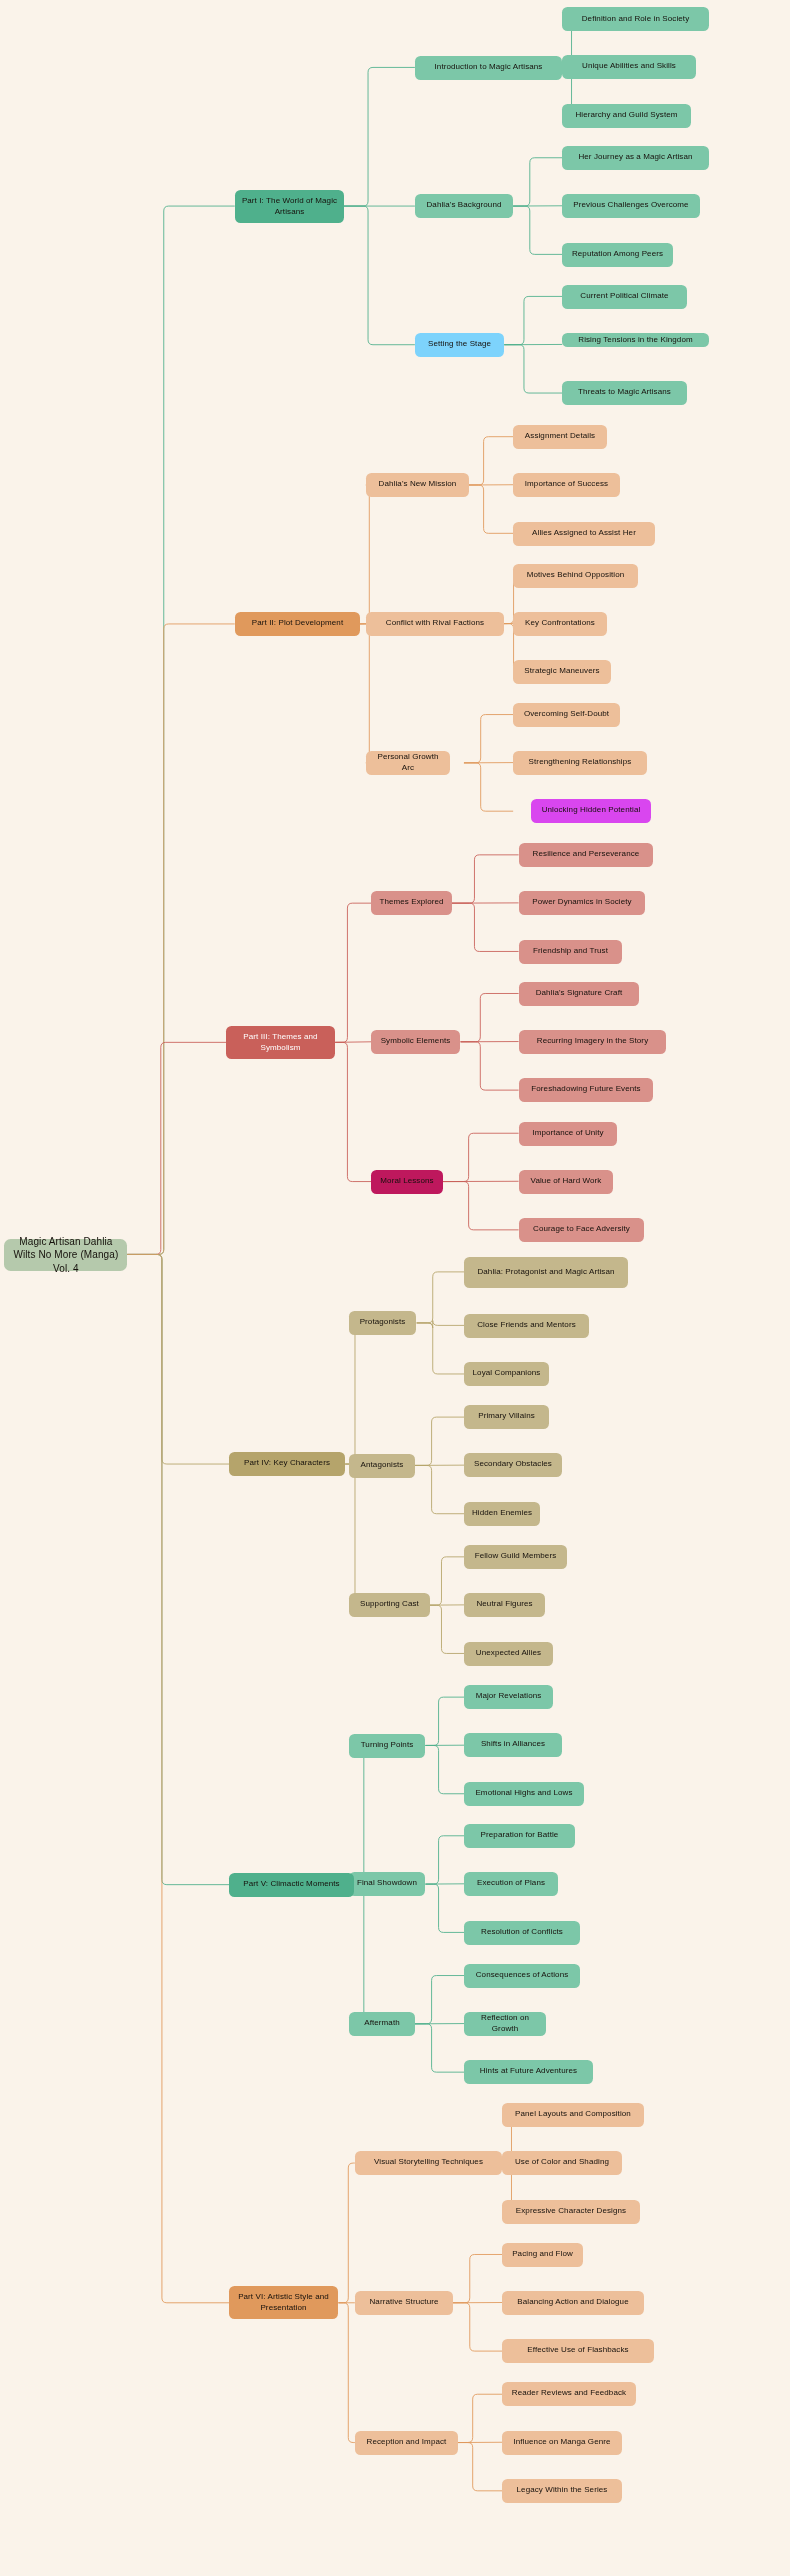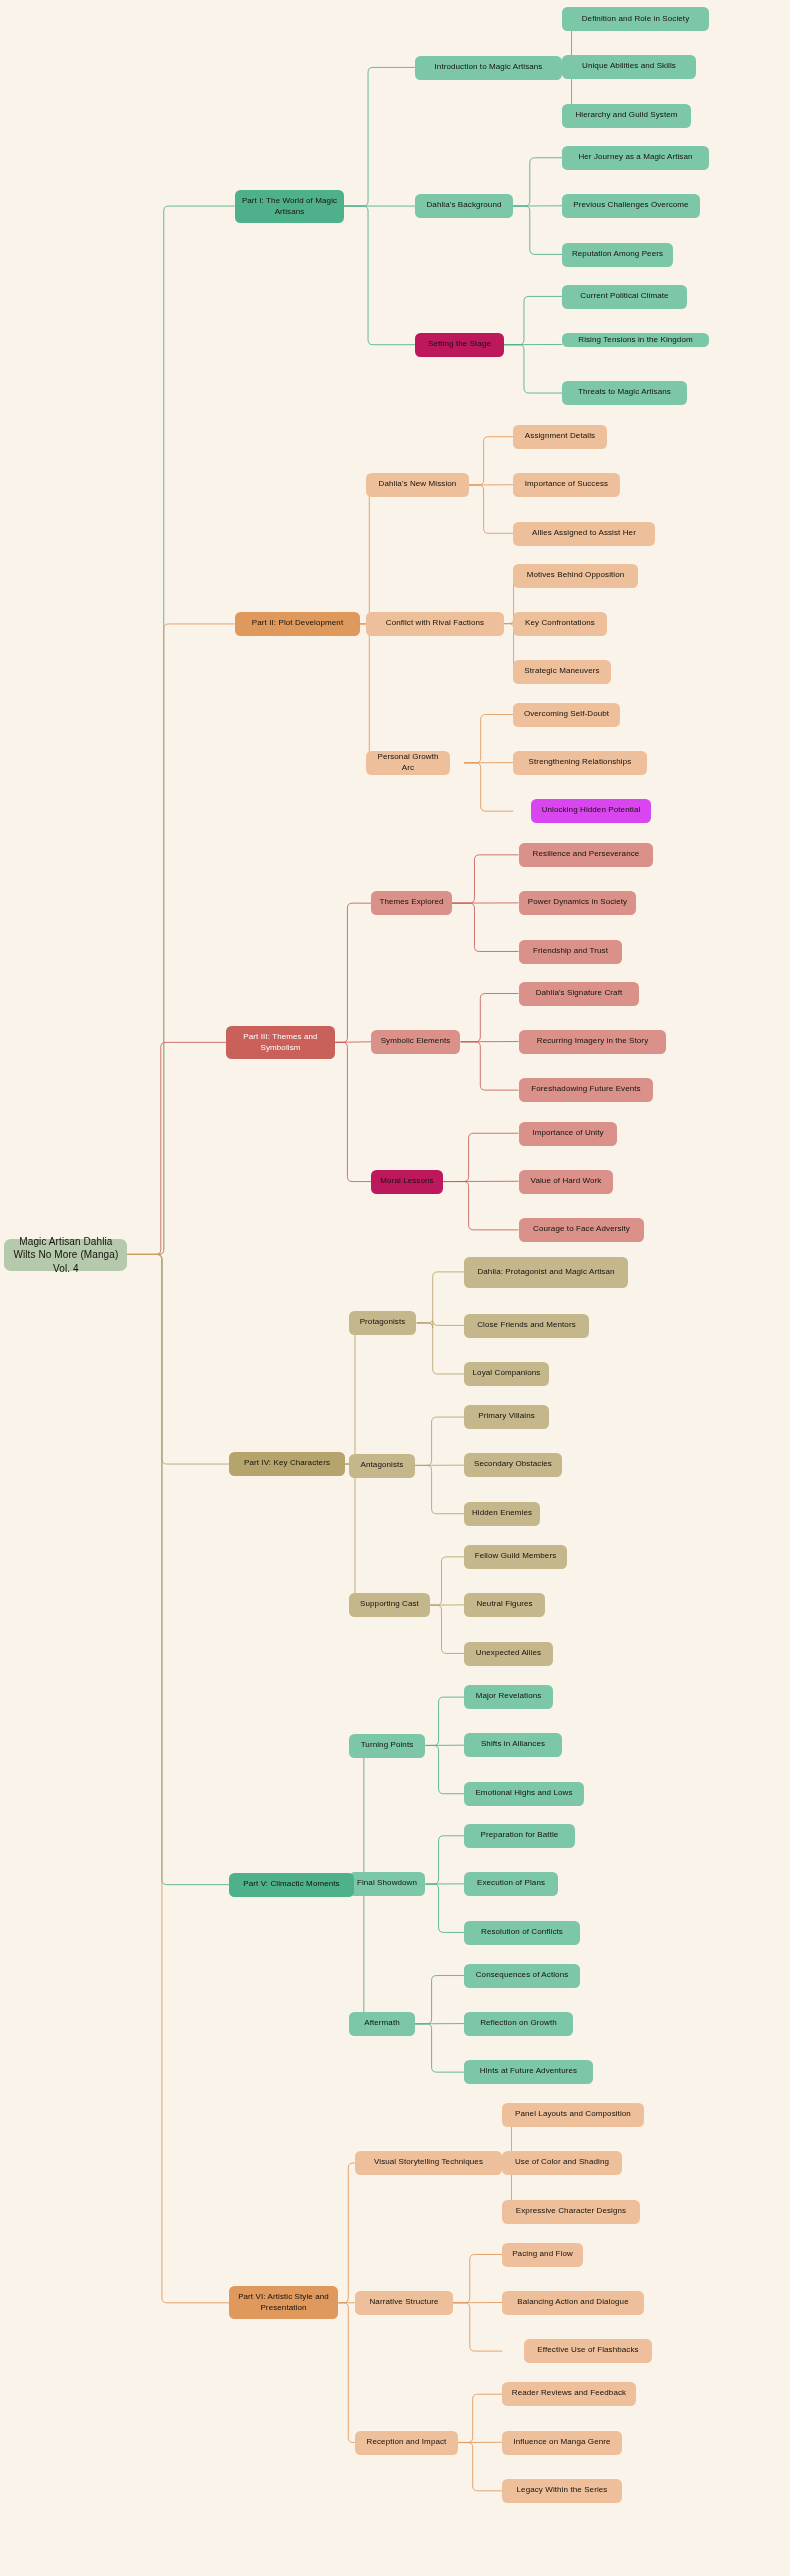--- a/index.html
+++ b/index.html
@@ -141,37 +141,37 @@
       <div class="node leaf" style="left: 562px; top: 55px; width: 134px; height: 23.5px; background: rgb(124, 199, 168);"><span>Unique Abilities and Skills</span></div>
       <div class="node leaf" style="left: 562px; top: 104px; width: 129px; height: 23.5px; background: rgb(124, 199, 168);"><span>Hierarchy and Guild System</span></div>
       <div class="node lvl2" style="left: 415px; top: 56px; width: 147px; height: 23.5px; background: rgb(124, 199, 168);"><span>Introduction to Magic Artisans</span></div>
       <div class="node leaf" style="left: 562px; top: 146px; width: 147px; height: 23.5px; background: rgb(124, 199, 168);"><span>Her Journey as a Magic Artisan</span></div>
       <div class="node leaf" style="left: 562px; top: 194px; width: 138px; height: 23.5px; background: rgb(124, 199, 168);"><span>Previous Challenges Overcome</span></div>
       <div class="node leaf" style="left: 562px; top: 243px; width: 111px; height: 23.5px; background: rgb(124, 199, 168);"><span>Reputation Among Peers</span></div>
       <div class="node lvl2" style="left: 415px; top: 194px; width: 98px; height: 23.5px; background: rgb(124, 199, 168);"><span>Dahlia's Background</span></div>
       <div class="node leaf" style="left: 562px; top: 285px; width: 125px; height: 23.5px; background: rgb(124, 199, 168);"><span>Current Political Climate</span></div>
       <div class="node leaf" style="left: 562px; top: 333px; width: 147px; height: 14px; background: rgb(124, 199, 168); justify-content: center;"><span>Rising Tensions in the Kingdom</span></div>
       <div class="node leaf" style="left: 562px; top: 381px; width: 125px; height: 23.5px; background: rgb(124, 199, 168);"><span>Threats to Magic Artisans</span></div>
-      <div class="node lvl2" style="left: 415px; top: 333px; width: 89px; height: 23.5px; background: #be185d;"><span>Setting the Stage</span></div>
+      <div class="node lvl2" style="left: 415px; top: 333px; width: 89px; height: 23.5px; background: #7dd3fc;"><span>Setting the Stage</span></div>
       <div class="node lvl1" style="left: 235px; top: 190px; width: 109px; height: 33px; background: rgb(79, 176, 140);"><span>Part I: The World of Magic Artisans</span></div>
       <div class="node leaf" style="left: 513px; top: 425px; width: 94px; height: 23.5px; background: rgb(237, 191, 154);"><span>Assignment Details</span></div>
       <div class="node leaf" style="left: 513px; top: 473px; width: 107px; height: 23.5px; background: rgb(237, 191, 154);"><span>Importance of Success</span></div>
       <div class="node leaf" style="left: 513px; top: 522px; width: 142px; height: 23.5px; background: rgb(237, 191, 154);"><span>Allies Assigned to Assist Her</span></div>
       <div class="node lvl2" style="left: 366px; top: 473px; width: 103px; height: 23.5px; background: rgb(237, 191, 154);"><span>Dahlia's New Mission</span></div>
       <div class="node leaf" style="left: 513px; top: 564px; width: 125px; height: 23.5px; background: rgb(237, 191, 154);"><span>Motives Behind Opposition</span></div>
       <div class="node leaf" style="left: 513px; top: 612px; width: 94px; height: 23.5px; background: rgb(237, 191, 154);"><span>Key Confrontations</span></div>
       <div class="node leaf" style="left: 513px; top: 660px; width: 98px; height: 23.5px; background: rgb(237, 191, 154);"><span>Strategic Maneuvers</span></div>
       <div class="node lvl2" style="left: 366px; top: 612px; width: 138px; height: 23.5px; background: rgb(237, 191, 154);"><span>Conflict with Rival Factions</span></div>
       <div class="node leaf" style="left: 513px; top: 703px; width: 107px; height: 23.5px; background: rgb(237, 191, 154);"><span>Overcoming Self-Doubt</span></div>
       <div class="node leaf" style="left: 513px; top: 751px; width: 134px; height: 23.5px; background: rgb(237, 191, 154);"><span>Strengthening Relationships</span></div>
       <div class="node leaf" style="left: 531px; top: 799px; width: 120px; height: 23.5px; background: #d946ef;"><span>Unlocking Hidden Potential</span></div>
       <div class="node lvl2" style="left: 366px; top: 751px; width: 84px; height: 23.5px; background: rgb(237, 191, 154);"><span>Personal Growth Arc</span></div>
       <div class="node lvl1" style="left: 235px; top: 612px; width: 125px; height: 23.5px; background: rgb(224, 153, 92);"><span>Part II: Plot Development</span></div>
       <div class="node leaf" style="left: 519px; top: 843px; width: 134px; height: 23.5px; background: rgb(217, 145, 138);"><span>Resilience and Perseverance</span></div>
-      <div class="node leaf" style="left: 519px; top: 891px; width: 117px; height: 23.5px; background: rgb(217, 145, 138);"><span>Power Dynamics in Society</span></div>
+      <div class="node leaf" style="left: 519px; top: 891px; width: 126px; height: 23.5px; background: rgb(217, 145, 138);"><span>Power Dynamics in Society</span></div>
       <div class="node leaf" style="left: 519px; top: 940px; width: 103px; height: 23.5px; background: rgb(217, 145, 138);"><span>Friendship and Trust</span></div>
       <div class="node lvl2" style="left: 371px; top: 891px; width: 81px; height: 23.5px; background: rgb(217, 145, 138);"><span>Themes Explored</span></div>
       <div class="node leaf" style="left: 519px; top: 982px; width: 120px; height: 23.5px; background: rgb(217, 145, 138);"><span>Dahlia's Signature Craft</span></div>
       <div class="node leaf" style="left: 519px; top: 1030px; width: 147px; height: 23.5px; background: rgb(217, 145, 138);"><span>Recurring Imagery in the Story</span></div>
       <div class="node leaf" style="left: 519px; top: 1078px; width: 134px; height: 23.5px; background: rgb(217, 145, 138);"><span>Foreshadowing Future Events</span></div>
       <div class="node lvl2" style="left: 371px; top: 1030px; width: 89px; height: 23.5px; background: rgb(217, 145, 138);"><span>Symbolic Elements</span></div>
       <div class="node leaf" style="left: 519px; top: 1122px; width: 98px; height: 23.5px; background: rgb(217, 145, 138);"><span>Importance of Unity</span></div>
       <div class="node leaf" style="left: 519px; top: 1170px; width: 94px; height: 23.5px; background: rgb(217, 145, 138);"><span>Value of Hard Work</span></div>
       <div class="node leaf" style="left: 519px; top: 1218px; width: 125px; height: 23.5px; background: rgb(217, 145, 138);"><span>Courage to Face Adversity</span></div>
       <div class="node lvl2" style="left: 371px; top: 1170px; width: 72px; height: 23.5px; background: #be185d;"><span>Moral Lessons</span></div>
@@ -191,31 +191,31 @@
       <div class="node lvl1" style="left: 229px; top: 1452px; width: 116px; height: 23.5px; background: rgb(181, 164, 107);"><span>Part IV: Key Characters</span></div>
       <div class="node leaf" style="left: 464px; top: 1685px; width: 89px; height: 23.5px; background: rgb(124, 199, 168);"><span>Major Revelations</span></div>
       <div class="node leaf" style="left: 464px; top: 1733px; width: 98px; height: 23.5px; background: rgb(124, 199, 168);"><span>Shifts in Alliances</span></div>
       <div class="node leaf" style="left: 464px; top: 1782px; width: 120px; height: 23.5px; background: rgb(124, 199, 168);"><span>Emotional Highs and Lows</span></div>
       <div class="node lvl2" style="left: 349px; top: 1734px; width: 76px; height: 23.5px; background: rgb(124, 199, 168);"><span>Turning Points</span></div>
       <div class="node leaf" style="left: 464px; top: 1824px; width: 111px; height: 23.5px; background: rgb(124, 199, 168);"><span>Preparation for Battle</span></div>
       <div class="node leaf" style="left: 464px; top: 1872px; width: 94px; height: 23.5px; background: rgb(124, 199, 168);"><span>Execution of Plans</span></div>
       <div class="node leaf" style="left: 464px; top: 1921px; width: 116px; height: 23.5px; background: rgb(124, 199, 168);"><span>Resolution of Conflicts</span></div>
       <div class="node lvl2" style="left: 349px; top: 1872px; width: 76px; height: 23.5px; background: rgb(124, 199, 168);"><span>Final Showdown</span></div>
       <div class="node leaf" style="left: 464px; top: 1964px; width: 116px; height: 23.5px; background: rgb(124, 199, 168);"><span>Consequences of Actions</span></div>
-      <div class="node leaf" style="left: 464px; top: 2012px; width: 109px; height: 23.5px; background: rgb(124, 199, 168);"><span>Reflection on Growth</span></div>
+      <div class="node leaf" style="left: 464px; top: 2012px; width: 82px; height: 23.5px; background: rgb(124, 199, 168);"><span>Reflection on Growth</span></div>
       <div class="node leaf" style="left: 464px; top: 2060px; width: 129px; height: 23.5px; background: rgb(124, 199, 168);"><span>Hints at Future Adventures</span></div>
       <div class="node lvl2" style="left: 349px; top: 2012px; width: 66px; height: 23.5px; background: rgb(124, 199, 168);"><span>Aftermath</span></div>
       <div class="node lvl1" style="left: 229px; top: 1873px; width: 125px; height: 23.5px; background: rgb(79, 176, 140);"><span>Part V: Climactic Moments</span></div>
       <div class="node leaf" style="left: 502px; top: 2103px; width: 142px; height: 23.5px; background: rgb(237, 191, 154);"><span>Panel Layouts and Composition</span></div>
       <div class="node leaf" style="left: 502px; top: 2151px; width: 120px; height: 23.5px; background: rgb(237, 191, 154);"><span>Use of Color and Shading</span></div>
       <div class="node leaf" style="left: 502px; top: 2200px; width: 138px; height: 23.5px; background: rgb(237, 191, 154);"><span>Expressive Character Designs</span></div>
       <div class="node lvl2" style="left: 355px; top: 2151px; width: 147px; height: 23.5px; background: rgb(237, 191, 154);"><span>Visual Storytelling Techniques</span></div>
       <div class="node leaf" style="left: 502px; top: 2243px; width: 81px; height: 23.5px; background: rgb(237, 191, 154);"><span>Pacing and Flow</span></div>
       <div class="node leaf" style="left: 502px; top: 2291px; width: 142px; height: 23.5px; background: rgb(237, 191, 154);"><span>Balancing Action and Dialogue</span></div>
-      <div class="node leaf" style="left: 502px; top: 2339px; width: 128px; height: 23.5px; background: rgb(237, 191, 154); margin-left: 22px;"><span>Effective Use of Flashbacks</span></div>
+      <div class="node leaf" style="left: 502px; top: 2339px; width: 152px; height: 23.5px; background: rgb(237, 191, 154);"><span>Effective Use of Flashbacks</span></div>
       <div class="node lvl2" style="left: 355px; top: 2291px; width: 98px; height: 23.5px; background: rgb(237, 191, 154);"><span>Narrative Structure</span></div>
       <div class="node leaf" style="left: 502px; top: 2382px; width: 134px; height: 23.5px; background: rgb(237, 191, 154);"><span>Reader Reviews and Feedback</span></div>
       <div class="node leaf" style="left: 502px; top: 2431px; width: 120px; height: 23.5px; background: rgb(237, 191, 154);"><span>Influence on Manga Genre</span></div>
       <div class="node leaf" style="left: 502px; top: 2479px; width: 120px; height: 23.5px; background: rgb(237, 191, 154);"><span>Legacy Within the Series</span></div>
       <div class="node lvl2" style="left: 355px; top: 2431px; width: 103px; height: 23.5px; background: rgb(237, 191, 154);"><span>Reception and Impact</span></div>
       <div class="node lvl1" style="left: 229px; top: 2286px; width: 109px; height: 33px; background: rgb(224, 153, 92);"><span>Part VI: Artistic Style and Presentation</span></div>
       <div class="node root" style="left: 4.4px; top: 1239px; width: 123px; height: 32px; background: rgb(181, 201, 172);"><span>Magic Artisan Dahlia Wilts No More (Manga) Vol. 4</span></div>
     </div>
 </div>
 

